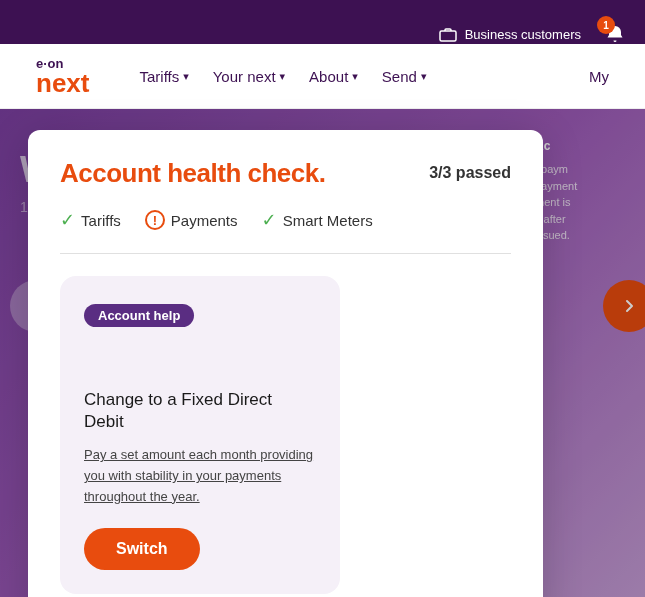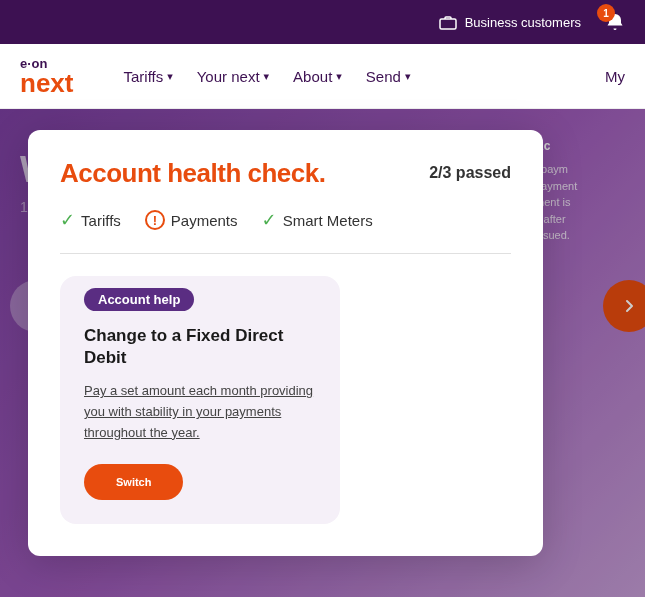--- a/index.html
+++ b/index.html
@@ -9,21 +9,21 @@
       font-family: -apple-system, BlinkMacSystemFont, 'Segoe UI', Arial, sans-serif;
       overflow: hidden;
       position: relative;
     }
 
     
     .top-bar {
       background-color: #3d1152;
       height: 44px;
       display: flex;
-      align-items: center;
+      align-items: flex-end;
       justify-content: flex-end;
       padding: 0 20px;
       gap: 24px;
     }
     .top-bar-item {
       display: flex;
       align-items: center;
       gap: 7px;
       color: #fff;
       font-size: 13px;
@@ -51,21 +51,21 @@
       top: -6px;
       left: -8px;
     }
 
     
     .nav-bar {
       background: #fff;
       height: 65px;
       display: flex;
       align-items: center;
-      padding: 0 20px;
+      padding: 0 36px;
       border-bottom: 1px solid #eee;
       justify-content: flex-end;
     }
     .logo-wrapper {
       display: flex;
       align-items: center;
       margin-right: 40px;
     }
     .logo-text-eon {
       font-size: 13px;
@@ -260,54 +260,55 @@
     .modal-divider {
       height: 1px;
       background: #e0e0e0;
       margin-bottom: 22px;
     }
 
     
     .card {
       background: #f5f0f8;
       border-radius: 16px;
-      padding: 12px 24px 24px 24px;
+      padding: 28px 24px 24px 24px;
       max-width: 280px;
     }
     .card-badge {
       background: #5a2d82;
       color: #fff;
       border-radius: 20px;
       padding: 4px 14px;
       font-size: 13px;
       font-weight: 600;
       display: inline-block;
       margin-bottom: 14px;
     }
     .card-title {
       font-size: 17px;
-      font-weight: 700;
+      font-weight: 400;
       color: #1a1a1a;
       margin-bottom: 12px;
       line-height: 1.3;
+      margin-top: 48px;
     }
     .card-description {
       font-size: 13px;
       color: #444;
       line-height: 1.6;
       margin-bottom: 20px;
       text-decoration: underline;
     }
     .switch-btn {
       background: #e84c0e;
       color: #fff;
       border: none;
       border-radius: 24px;
       padding: 12px 32px;
-      font-size: 11px;
+      font-size: 16px;
       font-weight: 600;
       cursor: pointer;
     }
   </style>
 </head>
 <body>
 
 <div class="top-bar">
   <div class="top-bar-item">
     <div class="top-bar-icon">
@@ -379,21 +380,21 @@
   <svg width="14" height="14" viewBox="0 0 14 14" fill="none">
     <path d="M5 2l5 5-5 5" stroke="white" stroke-width="2" stroke-linecap="round" stroke-linejoin="round"></path>
   </svg>
 </div>
 
 <div class="modal-overlay"></div>
 
 <div class="modal">
   <div class="modal-header">
     <div class="modal-title">Account health check.</div>
-    <div class="modal-passed">2/3 passed</div>
+    <div class="modal-passed">3/3 passed</div>
   </div>
 
   <div class="modal-checks">
 
     <div class="check-item">
       <span class="check-green">✓</span>
       <span>Tariffs</span>
     </div>
 
     <div class="check-item">

